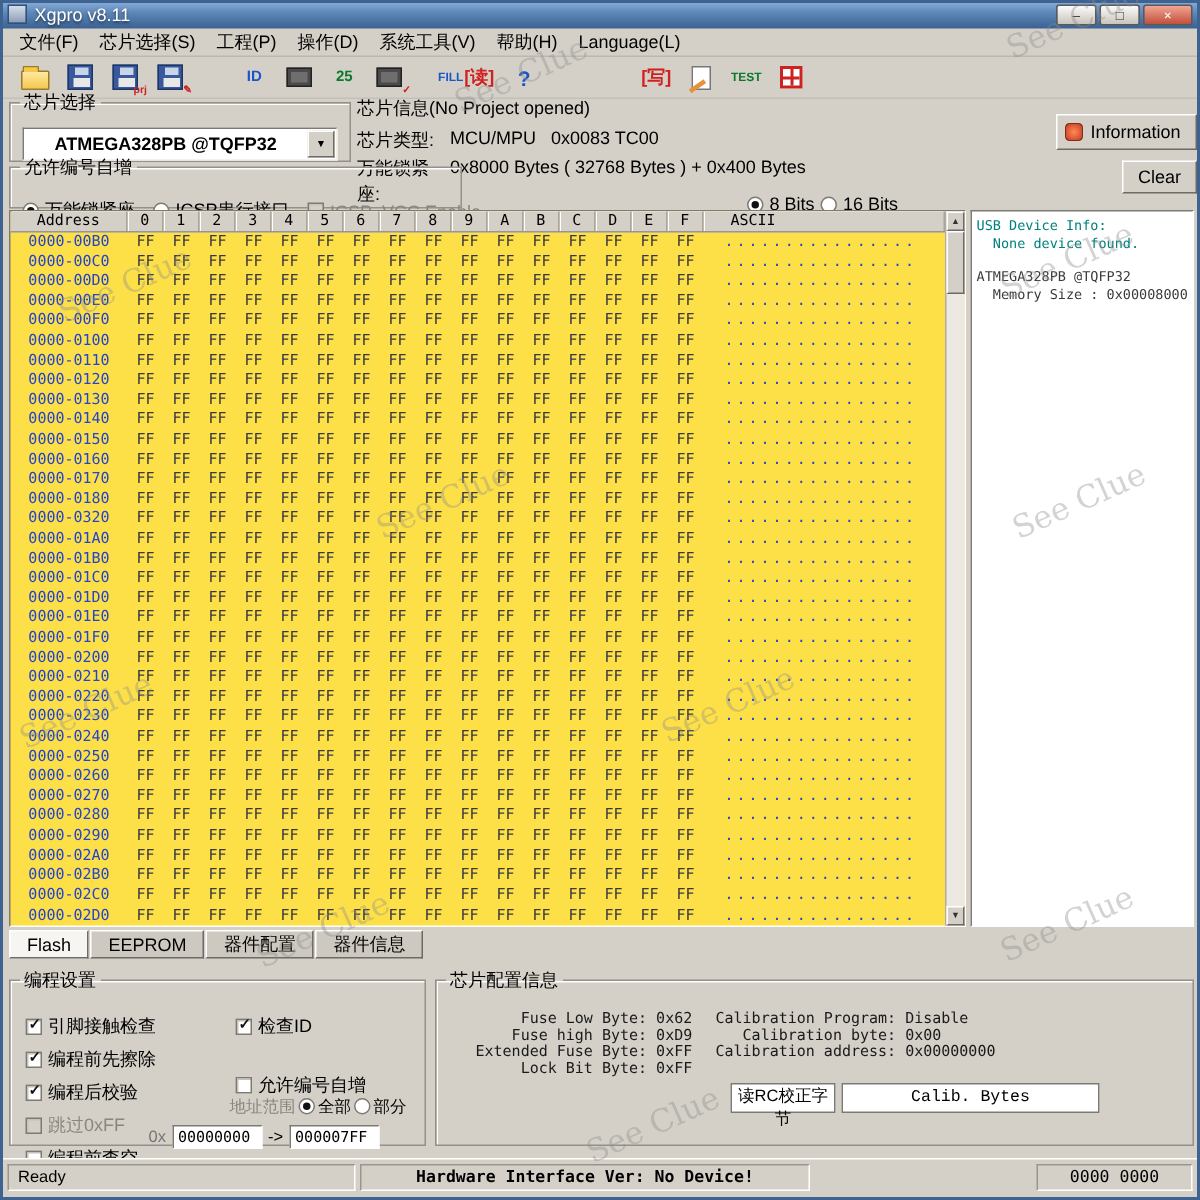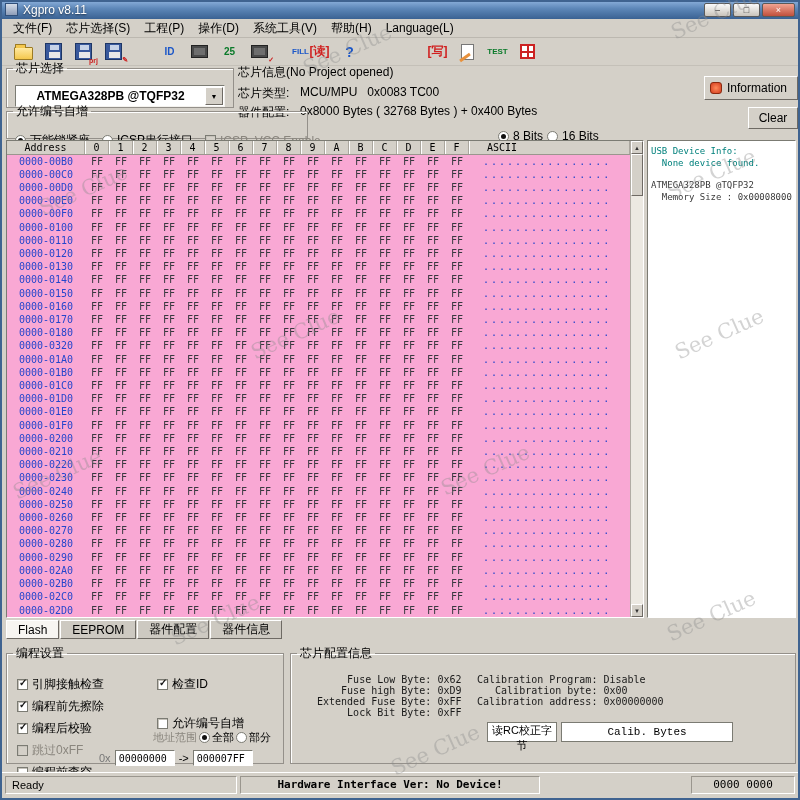--- a/index.html
+++ b/index.html
@@ -62,21 +62,21 @@
   
   .cb,.radio{display:inline-flex;align-items:center;gap:4px;font-size:12px;white-space:nowrap;}
   .cb .box{width:11px;height:11px;background:#fff;border:1px solid #7b7b73;box-shadow:inset 1px 1px 0 #c6c2ba;position:relative;flex:none;}
   .cb.checked .box::after{content:"✓";position:absolute;left:1px;top:-3px;font-size:10px;font-weight:bold;color:#111;}
   .cb.disabled{color:#8a867e;}
   .cb.disabled .box{background:#d4d0c8;}
   .radio .dot{width:11px;height:11px;border-radius:50%;background:#fff;border:1px solid #7b7b73;position:relative;flex:none;}
   .radio.selected .dot::after{content:"";position:absolute;left:2px;top:2px;width:5px;height:5px;border-radius:50%;background:#111;}
 
   
-  .hexwrap{position:absolute;left:6px;top:140px;width:638px;height:478px;background:#f9a8d4;border:1px solid;border-color:#7b7b73 #fff #fff #7b7b73;}
+  .hexwrap{position:absolute;left:6px;top:140px;width:638px;height:478px;background:#fde047;border:1px solid;border-color:#7b7b73 #fff #fff #7b7b73;}
   .hex-header{position:absolute;left:0;top:0;right:13px;height:14px;background:#d4d0c8;display:flex;border-bottom:1px solid #9a968e;font-family:"DejaVu Sans Mono",monospace;font-size:10px;}
   .hc{border-right:1px solid #aaa69e;box-shadow:1px 0 0 #fff;display:flex;align-items:center;justify-content:center;}
   .c-addr{width:78px;flex:none;}
   .c-byte{width:24px;flex:none;}
   .c-ascii{flex:1;}
   .hc.c-ascii{justify-content:flex-start;padding-left:18px;}
   .hex-body{position:absolute;left:0;top:14px;right:13px;bottom:0;display:flex;flex-direction:column;font-family:"DejaVu Sans Mono",monospace;font-size:10px;overflow:hidden;}
   .hex-row{flex:1;display:flex;align-items:center;line-height:1;}
   .hex-row .addr{color:#2445cc;font-weight:normal;text-align:center;}
   .hex-row .byte{color:#38383f;text-align:center;}
@@ -210,21 +210,21 @@
   </div>
 </fieldset>
 
 <div class="chipinfo">
   <div class="ci-title">芯片信息(No Project opened)</div>
   <div class="ci-row">
     <span class="ci-l">芯片类型:</span>
     <span class="ci-v">MCU/MPU   0x0083 TC00</span>
   </div>
   <div class="ci-row">
-    <span class="ci-l">器件配置:</span>
+    <span class="ci-l">万能锁紧座:</span>
     <span class="ci-v">0x8000 Bytes ( 32768 Bytes ) + 0x400 Bytes</span>
   </div>
 </div>
 
 <button class="btn info-btn">
   <span class="info-ic"></span>
   <span>Information</span>
 </button>
 
 <fieldset class="fs iface">

